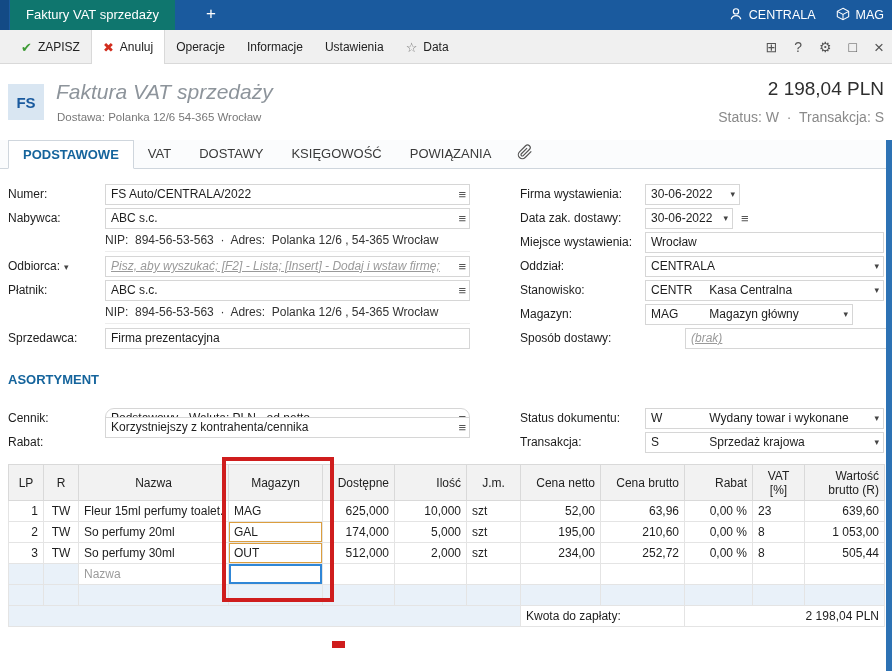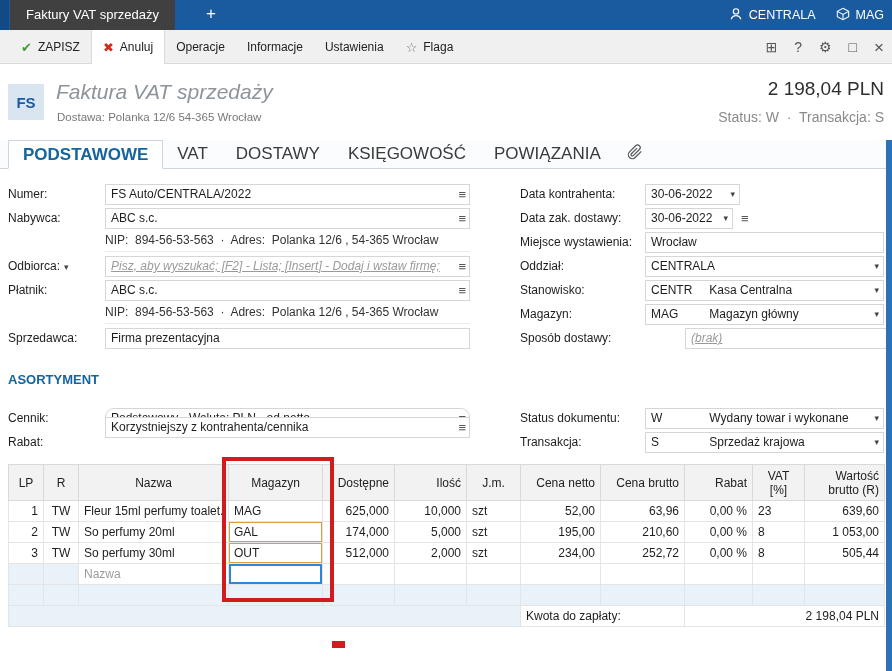--- a/index.html
+++ b/index.html
@@ -4,21 +4,21 @@
 <style>
   * { box-sizing: border-box; }
   html,body { margin:0; padding:0; background:#ffffff; }
   .app { position:relative; width:892px; height:671px; background:#fff;
          font-family:"Liberation Sans", sans-serif; overflow:hidden; }
 
   
   .titlebar { position:absolute; top:0; left:0; right:0; height:30px; background:#1a5a9e; color:#fff; }
   .tab-sliver { position:absolute; left:0; top:0; width:9px; height:30px; background:#134a85; }
   .titlebar-tab { position:absolute; left:10px; top:0; height:30px; line-height:30px;
-                  padding:0 16px; background:#404040; font-size:13px; white-space:nowrap; }
+                  padding:0 16px; background:#0f766e; font-size:13px; white-space:nowrap; }
   .titlebar-add { position:absolute; left:198px; top:0; width:26px; height:30px; line-height:28px;
                   text-align:center; font-size:17px; cursor:default; }
   .titlebar-right { position:absolute; right:8px; top:0; height:30px; display:flex; align-items:center;
                     gap:20px; font-size:12.5px; }
   .tb-item { display:flex; align-items:center; gap:6px; }
 
   
   .toolbar { position:absolute; top:30px; left:0; right:0; height:34px; background:#f0f0f0;
              border-bottom:1px solid #d9d9d9; font-size:12px; color:#222; }
   .toolbar-left { position:absolute; left:0; top:0; height:34px; display:flex; align-items:stretch; padding-left:10px; }
@@ -36,21 +36,21 @@
   .fs-badge { position:absolute; left:8px; top:20px; width:36px; height:36px; background:#d9e6f2;
               color:#1a5a9e; font-size:15px; font-weight:bold; display:flex; align-items:center; justify-content:center; }
   .doc-title { position:absolute; left:56px; top:16px; font-size:21px; color:#8d949b; font-style:italic; }
   .doc-subtitle { position:absolute; left:57px; top:47px; font-size:11.5px; color:#777; }
   .doc-amount { position:absolute; right:8px; top:14px; font-size:19px; color:#2e2e2e; }
   .doc-status { position:absolute; right:8px; top:45px; font-size:14px; color:#8a8a8a; white-space:nowrap; }
 
   
   .tabstrip { position:absolute; top:140px; left:0; right:0; height:29px; background:#fbfcfd;
               border-bottom:1px solid #cfd6dd; display:flex; align-items:stretch; padding-left:8px; }
-  .tab { padding:0 14px; line-height:27px; font-size:17px; color:#3a3a3a; white-space:nowrap; }
+  .tab { padding:0 14px; line-height:27px; font-size:13px; color:#3a3a3a; white-space:nowrap; }
   .tab.active { border:1px solid #cfd6dd; border-bottom:1px solid #fff; background:#fff;
                 color:#15649c; font-weight:bold; margin-bottom:-1px; }
   .paperclip { margin-left:12px; align-self:center; }
 
   
   .lbl { position:absolute; font-size:12px; color:#1d1d1d; line-height:21px; white-space:nowrap; }
   .lbl .lblcaret { font-size:9px; color:#444; margin-left:4px; }
   .fld { position:absolute; height:21px; border:1px solid #d6d6d6; background:#fff; font-size:12px;
          line-height:19px; padding:0 18px 0 5px; white-space:nowrap; overflow:hidden; color:#1d1d1d; }
   .fld .menu-ic { position:absolute; right:3px; top:0; line-height:19px; color:#555; font-size:13px; }
@@ -121,21 +121,21 @@
       </div>
       <div class="tbtn cancel">
         <span class="ic-cross">✖</span>
         <span>Anuluj</span>
       </div>
       <div class="tbtn">Operacje</div>
       <div class="tbtn">Informacje</div>
       <div class="tbtn">Ustawienia</div>
       <div class="tbtn">
         <span class="ic-star">☆</span>
-        <span>Flaga</span>
+        <span>Data</span>
       </div>
     </div>
     <div class="toolbar-right">
       <span class="tr-ic">⊞</span>
       <span class="tr-ic">?</span>
       <span class="tr-ic">⚙</span>
       <span class="tr-ic">□</span>
       <span class="tr-ic" style="font-size:17px;">×</span>
     </div>
   </div>
@@ -187,21 +187,21 @@
     <span class="menu-ic">≡</span>
   </div>
 
   <div class="info" style="left:105px; top:302px; width:365px;">NIP:&nbsp; 894-56-53-563 &nbsp;·&nbsp; Adres:&nbsp; Polanka 12/6 , 54-365 Wrocław</div>
 
   <div class="lbl" style="left:8px; top:328px;">Sprzedawca:</div>
   <div class="fld" style="left:105px; top:328px; width:365px;">
     <span>Firma prezentacyjna</span>
   </div>
 
-  <div class="lbl" style="left:520px; top:184px;">Data kontrahenta:</div>
+  <div class="lbl" style="left:520px; top:184px;">Firma wystawienia:</div>
   <div class="fld" style="left:645px; top:184px; width:95px;">
     <span>30-06-2022</span>
     <span class="caret">▾</span>
   </div>
 
   <div class="lbl" style="left:520px; top:208px;">Data zak. dostawy:</div>
   <div class="fld" style="left:645px; top:208px; width:88px;">
     <span>30-06-2022</span>
     <span class="caret">▾</span>
   </div>
@@ -219,21 +219,21 @@
   </div>
 
   <div class="lbl" style="left:520px; top:280px;">Stanowisko:</div>
   <div class="fld" style="left:645px; top:280px; width:239px;">
     <span class="code">CENTR</span>
     <span>Kasa Centralna</span>
     <span class="caret">▾</span>
   </div>
 
   <div class="lbl" style="left:520px; top:304px;">Magazyn:</div>
-  <div class="fld" style="left:645px; top:304px; width:239px;">
+  <div class="fld" style="left:645px; top:304px; width:208px;">
     <span class="code">MAG</span>
     <span>Magazyn główny</span>
     <span class="caret">▾</span>
   </div>
 
   <div class="lbl" style="left:520px; top:328px;">Sposób dostawy:</div>
   <div class="fld" style="left:645px; top:328px; width:239px;margin-left:40px;">
     <span class="ph-text">(brak)</span>
     <span class="caret">▾</span>
   </div>

